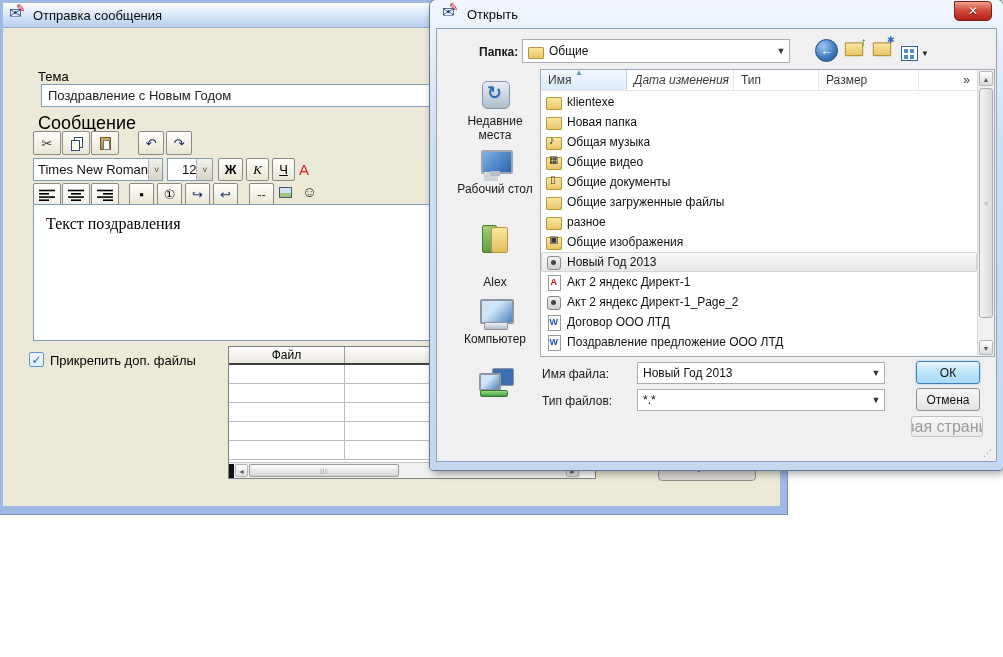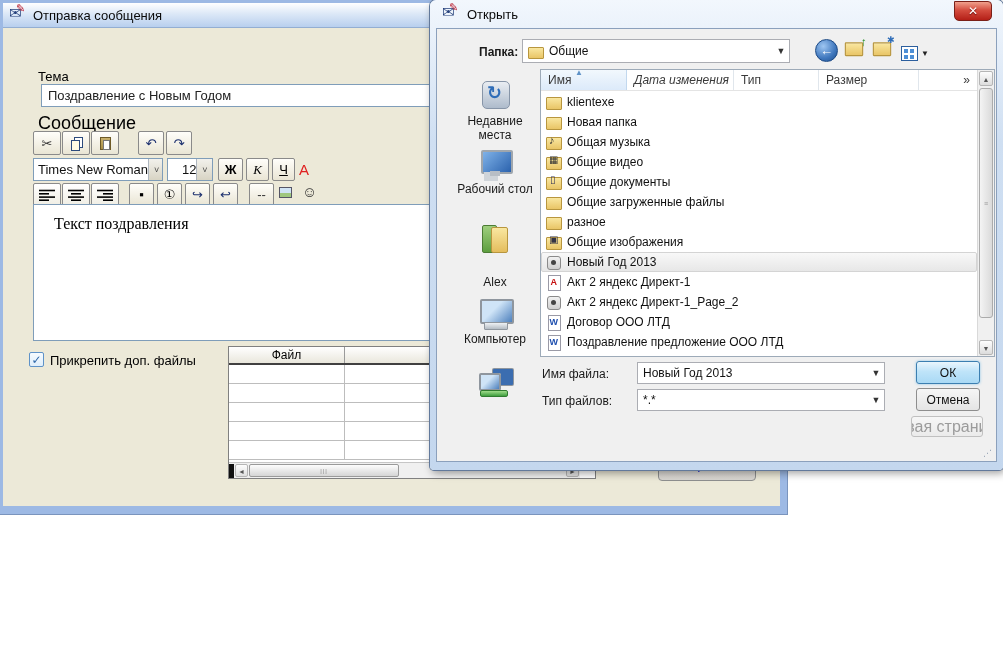--- a/index.html
+++ b/index.html
@@ -34,21 +34,21 @@
                       font-size:9px; color:#444; flex:none; }
   .ic-copy { width:11px; height:12px; position:relative; }
   .ic-copy::before { content:''; position:absolute; left:3px; top:0; width:7px; height:9px; background:#fff; border:1px solid #2c4a7c; }
   .ic-copy::after  { content:''; position:absolute; left:0; top:3px; width:7px; height:9px; background:#fffbe4; border:1px solid #2c4a7c; }
   .ic-paste { width:11px; height:13px; position:relative; background:linear-gradient(#c8b06a,#a98f47); border:1px solid #6e5a26; }
   .ic-paste::before { content:''; position:absolute; left:2px; top:2px; width:5px; height:8px; background:#fff; border:1px solid #777; }
   .ic-image { width:13px; height:11px; background:linear-gradient(#cfe3f5 50%,#9fc77f 50%); border:1px solid #556; }
   svg.align { display:block; }
 
   #message-area { position:absolute; left:30px; top:201px; width:739px; height:137px; background:#fff;
-                  border:1px solid #7f9db9; padding:10px 20px;
+                  border:1px solid #7f9db9; padding:10px 12px;
                   font-family:"Liberation Serif","DejaVu Serif",serif; font-size:16px; color:#000; }
 
   .vista-check { position:absolute; width:15px; height:15px; background:linear-gradient(#f6fbff,#dfeefb);
                  border:1px solid #5e92c8; border-radius:2px; display:flex; align-items:center; justify-content:center;
                  font-size:12px; font-weight:bold; color:#2c66a8; }
 
   
   #att-table { position:absolute; left:225px; top:343px; width:368px; height:133px; background:#fff; border:1px solid #808080; }
   .att-header { display:flex; height:18px; border-bottom:2px solid #404040; background:linear-gradient(#ffffff,#e9e7dc);justify-content:space-between; }
   .att-header .hc { display:flex; align-items:center; justify-content:center; font-size:12px; color:#000; }

